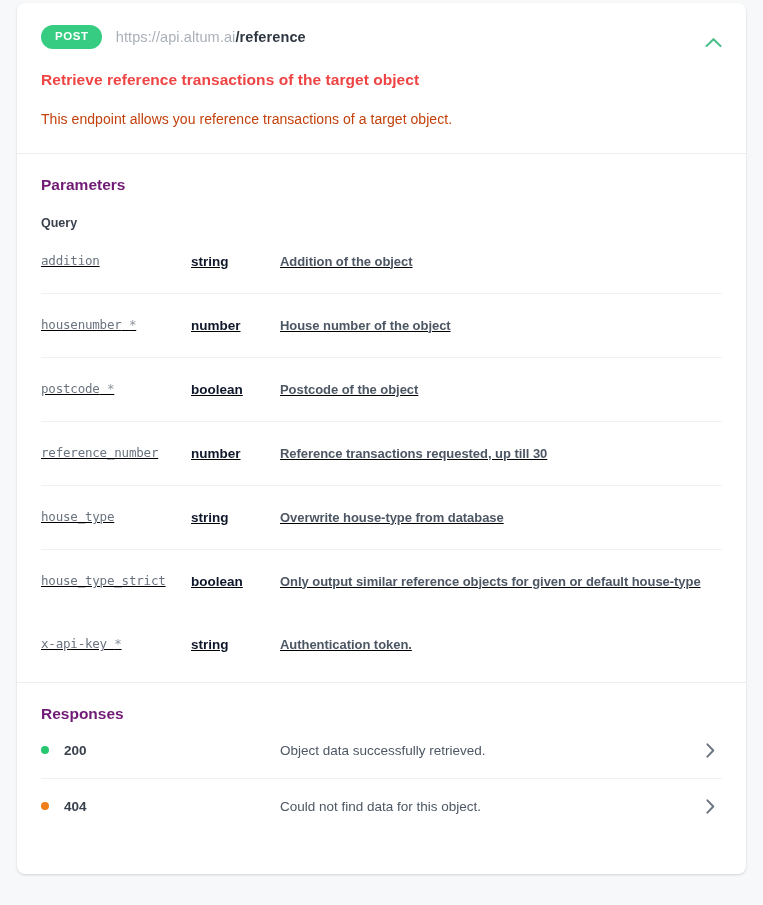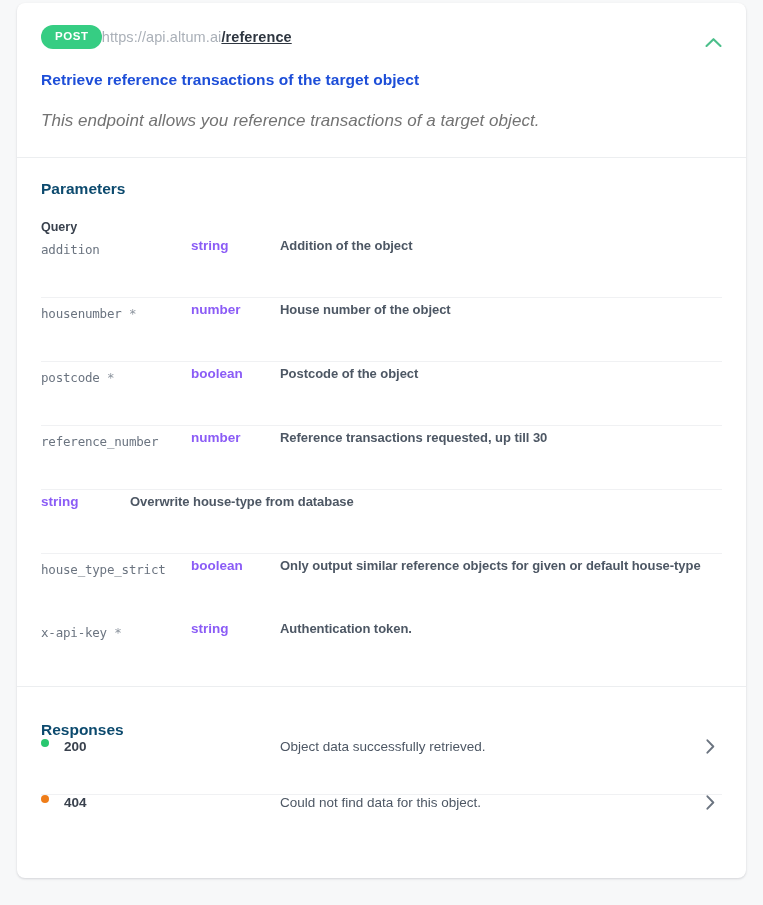--- a/index.html
+++ b/index.html
@@ -26,101 +26,102 @@
   }
 
   
   .card-header {
     padding: 22px 24px 26px 24px;
     position: relative;
   }
   .method-row {
     display: flex;
     align-items: center;
+    gap: 14px;
   }
   .method-badge {
     background: #36cd83;
     color: #ffffff;
     font-size: 11.5px;
     font-weight: bold;
     letter-spacing: 0.6px;
     padding: 6px 13px 6px 14px;
     border-radius: 13px;
     line-height: 1;
     display: inline-block;
   }
   .endpoint-url {
     font-size: 14.5px;
     color: #aab0b8;
     letter-spacing: 0.1px;
   }
   .endpoint-url .path {
     color: #2e3640;
     font-weight: bold;
-    text-decoration: underline;
   }
   .collapse-toggle {
     position: absolute;
     right: 22px;
     top: 28px;
     width: 22px;
     height: 22px;
     display: flex;
     align-items: center;
     justify-content: center;
     cursor: pointer;
   }
   .collapse-toggle svg { display: block; }
 
   .endpoint-title {
     margin: 22px 0 0 0;
     font-size: 15.5px;
     font-weight: bold;
-    color: #1d4ed8;
+    color: #ef4444;
     letter-spacing: 0.05px;
   }
   .endpoint-desc {
     margin: 22px 0 0 0;
-    font-size: 17px;
-    color: #737373;
+    font-size: 14px;
+    color: #c2410c;
     letter-spacing: 0.05px;
-    font-style: italic;
   }
 
   .section-divider {
     height: 1px;
     background: #eceef0;
     width: 100%;
   }
 
   
   .params-section {
     padding: 22px 24px 6px 24px;
   }
   .section-title {
     font-size: 15.5px;
     font-weight: bold;
-    color: #0c4a6e;
+    color: #701a75;
     margin: 0 0 0 0;
   }
   .group-title {
     font-size: 12.5px;
     font-weight: bold;
     color: #39414d;
     margin: 22px 0 0 0;
   }
   .group-title.header-group {
     margin-top: 30px;
   }
 
   .param-row {
     display: flex;
+    align-items: center;
     min-height: 55px;
     border-bottom: 1px solid #f0f1f3;
     padding: 4px 0;
+    text-decoration: underline;
   }
   .param-row.last-row { border-bottom: none; }
 
   .param-name {
     width: 150px;
     flex: 0 0 150px;
     font-family: "DejaVu Sans Mono", monospace;
     font-size: 12.5px;
     color: #6b7480;
     word-break: break-all;
@@ -128,38 +129,37 @@
     letter-spacing: -0.2px;
   }
   .param-name .req-star {
     color: #8b939d;
   }
   .param-type {
     width: 89px;
     flex: 0 0 89px;
     font-size: 13.5px;
     font-weight: bold;
-    color: #8b5cf6;
+    color: #0f172a;
   }
   .param-desc {
     flex: 1 1 auto;
     font-size: 13px;
     font-weight: bold;
     color: #4d5764;
     letter-spacing: -0.05px;
   }
 
   
   .responses-section {
-    padding: 22px 24px 28px 24px;
-    margin-top: 12px;
+    padding: 22px 24px 40px 24px;
   }
   .response-row {
     display: flex;
-    align-items: flex-start;
+    align-items: center;
     min-height: 55px;
     border-bottom: 1px solid #f0f1f3;
     cursor: pointer;
   }
   .response-row.last-row { border-bottom: none; }
   .status-dot {
     width: 8px;
     height: 8px;
     border-radius: 50%;
     flex: 0 0 8px;
@@ -234,20 +234,21 @@
       <div class="param-desc">Postcode of the object</div>
     </div>
 
     <div class="param-row">
       <div class="param-name"><span>reference_number</span></div>
       <div class="param-type">number</div>
       <div class="param-desc">Reference transactions requested, up till 30</div>
     </div>
 
     <div class="param-row">
+      <div class="param-name"><span>house_type</span></div>
       <div class="param-type">string</div>
       <div class="param-desc">Overwrite house-type from database</div>
     </div>
 
     <div class="param-row last-row">
       <div class="param-name"><span>house_type_strict</span></div>
       <div class="param-type">boolean</div>
       <div class="param-desc">Only output similar reference objects for given or default house-type</div>
     </div>
 

